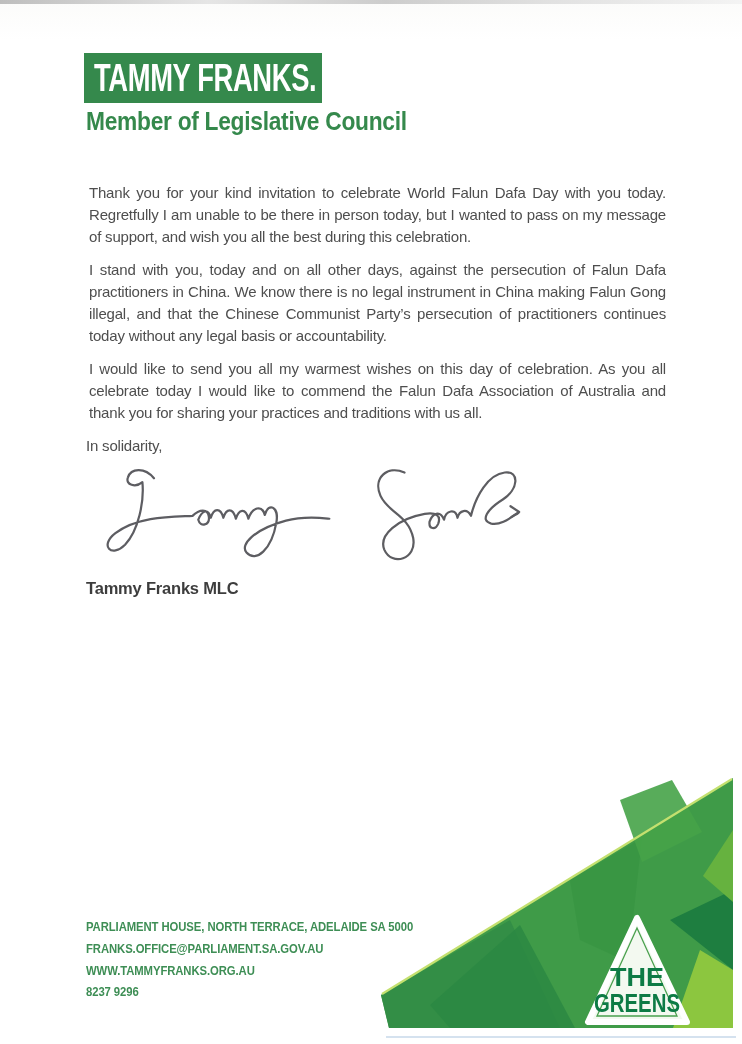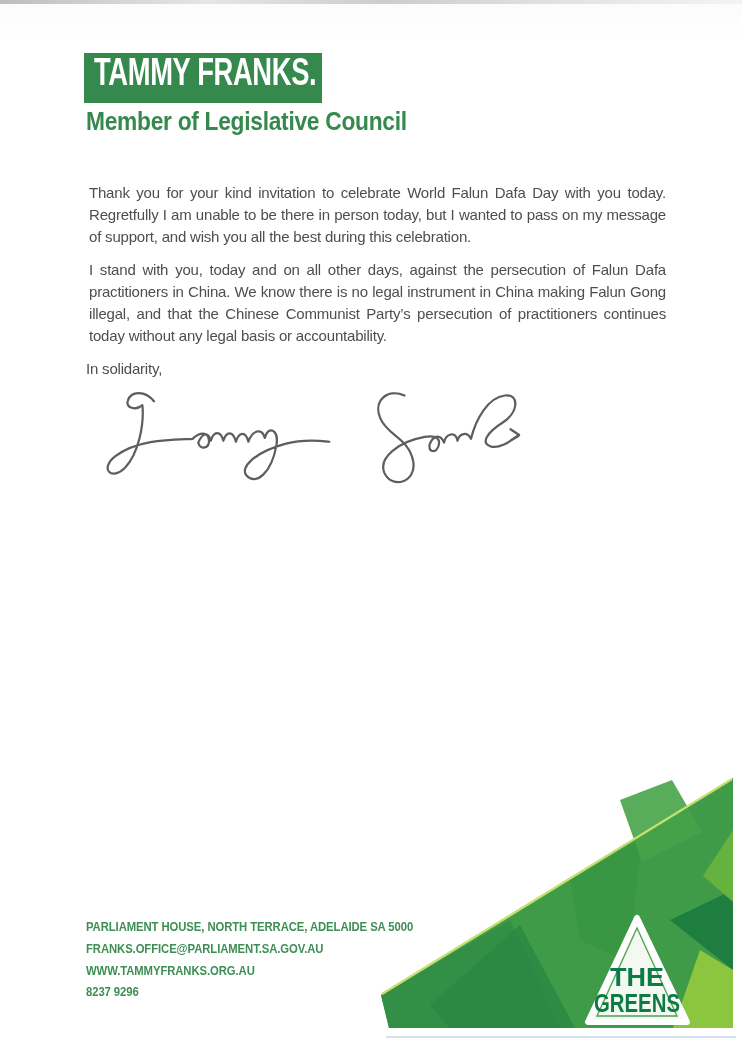--- a/index.html
+++ b/index.html
@@ -11,21 +11,21 @@
     font-family:"Liberation Sans", sans-serif;
   }
   
   .scan-top{
     position:absolute;top:0;left:0;width:742px;height:4px;
     background:linear-gradient(to right,#a9a9a9,#dedede 28%,#bdbdbd 52%,#d8d8d8 74%,#f1f1f1);
     opacity:.75;
   }
   .banner{
     position:absolute;left:84px;top:53px;width:238px;height:50px;
-    display:flex;
+    display:flex;align-items:center;
     box-sizing:border-box;padding-left:10px;
   }
   .banner-text{
     color:#ffffff;font-weight:bold;font-size:38px;line-height:1;
     letter-spacing:-0.5px;white-space:nowrap;
     transform:scaleX(.72);transform-origin:left center;
   }
   .subtitle{
     position:absolute;left:86px;top:108px;
     font-weight:bold;font-size:25px;line-height:1.1;white-space:nowrap;
@@ -58,20 +58,21 @@
   <div class="scan-top"></div>
 
   <div class="banner" style="background:#35894c">
     <span class="banner-text">TAMMY FRANKS.</span>
   </div>
   <div class="subtitle" style="color:#35894c">Member of Legislative Council</div>
 
   <div class="letter">
     <p>Thank you for your kind invitation to celebrate World Falun Dafa Day with you today. Regretfully I am unable to be there in person today, but I wanted to pass on my message of support, and wish you all the best during this celebration.</p>
     <p>I stand with you, today and on all other days, against the persecution of Falun Dafa practitioners in China. We know there is no legal instrument in China making Falun Gong illegal, and that the Chinese Communist Party’s persecution of practitioners continues today without any legal basis or accountability.</p>
+    <p>I would like to send you all my warmest wishes on this day of celebration. As you all celebrate today I would like to commend the Falun Dafa Association of Australia and thank you for sharing your practices and traditions with us all.</p>
     <div class="closing">In solidarity,</div>
 
     <div class="signature-wrap">
       <svg width="440" height="106" viewBox="0 0 440 110" aria-label="Tammy Franks signature">
         <g fill="none" stroke="#47474c" stroke-width="2.3" stroke-linecap="round" stroke-linejoin="round" opacity="0.88">
 
           <path d="M56,20 C46,8 32,10 29,19 C26,27 37,30 44,24
                    C46,44 40,74 26,89 C12,103 -1,90 16,77
                    C40,59 76,60 96,59
                    C103,52 112,51 113,60 C114,69 104,71 102,63
@@ -86,20 +87,21 @@
                    C349,55 354,59 351,67 C348,74 341,73 342,65
                    C345,56 353,53 357,63 C359,53 369,51 371,61
                    C373,53 381,51 385,59
                    C390,38 403,16 420,14 C436,12 434,32 418,42
                    C402,52 394,64 406,67 C416,69 426,61 434,56"></path>
           <path d="M426,49 L435,55 L427,60"></path>
         </g>
       </svg>
     </div>
 
+    <div class="signoff">Tammy Franks MLC</div>
   </div>
 
   <div class="footer" style="color:#3e8e55">
     <div>PARLIAMENT HOUSE, NORTH TERRACE, ADELAIDE SA 5000</div>
     <div>FRANKS.OFFICE@PARLIAMENT.SA.GOV.AU</div>
     <div>WWW.TAMMYFRANKS.ORG.AU</div>
     <div>8237 9296</div>
   </div>
 
   <svg class="logo" viewBox="0 0 372 274">

